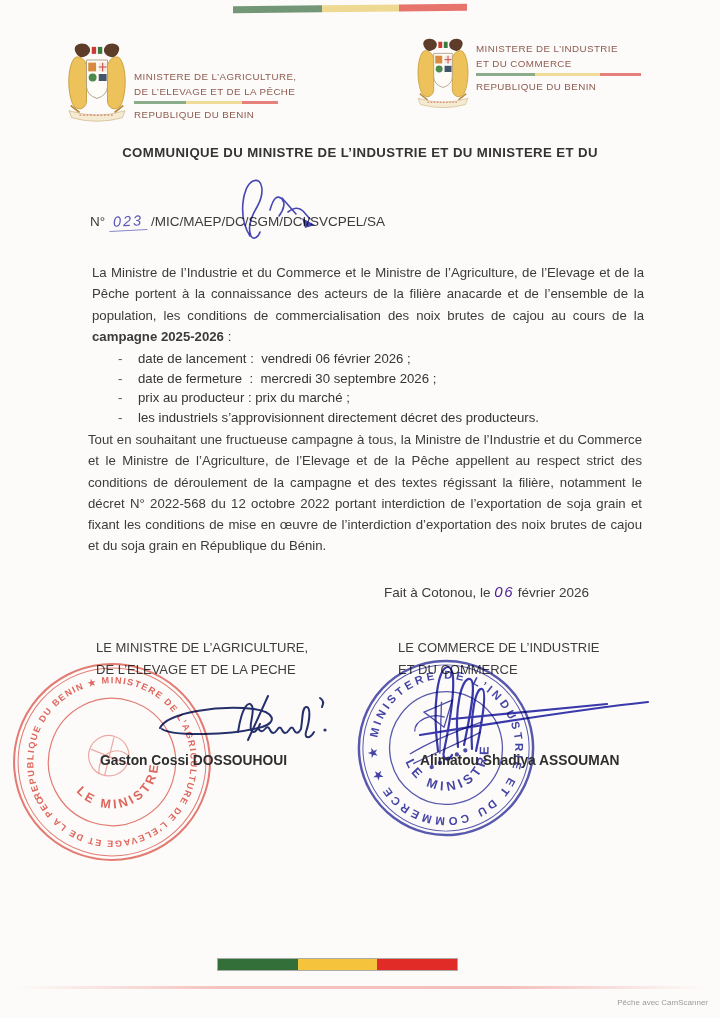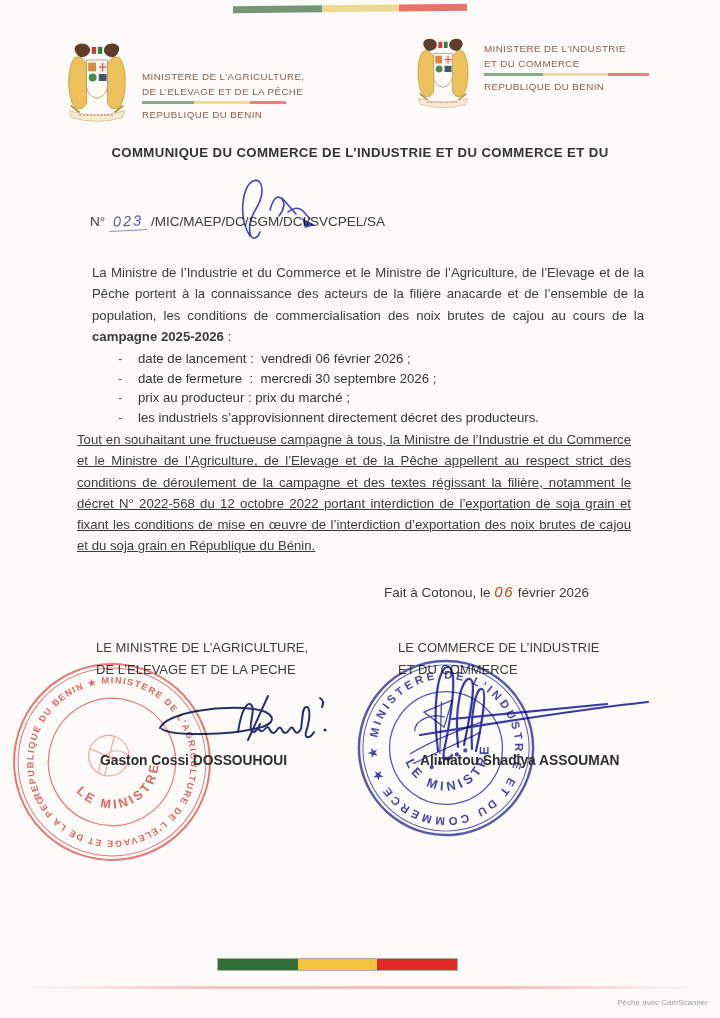--- a/index.html
+++ b/index.html
@@ -13,21 +13,21 @@
   .flagbar i{display:block;height:100%;}
   .flagbar.top{left:233px;top:5px;width:234px;height:7px;transform:rotate(-0.6deg);opacity:.82;}
   .flagbar.top .g{flex:0 0 38%;background:#55815a;}
   .flagbar.top .y{flex:0 0 33%;background:#ecd27c;}
   .flagbar.top .r{flex:1;background:#e2574f;}
   .flagbar.bottom{left:217px;top:958px;width:241px;height:13px;border:1px solid rgba(70,70,70,.45);box-sizing:border-box;}
   .flagbar.bottom .g{flex:1;background:#337039;}
   .flagbar.bottom .y{flex:1;background:#f6c33c;}
   .flagbar.bottom .r{flex:1;background:#e02b27;}
   
-  .lh{position:absolute;display:flex;gap:10px;align-items:flex-start;}
+  .lh{position:absolute;display:flex;gap:2px;align-items:flex-start;}
   .lh-left{left:62px;top:40px;align-items:flex-end;}
   .lh-right{left:412px;top:36px;}
   .lh-left .arms{width:70px;height:82px;}
   .lh-right .arms{width:62px;height:72px;}
   .lh-left .lh-text{margin-top:15px;width:150px;}
   .lh-right .lh-text{margin-top:5px;width:172px;}
   .lh-line{font-size:9.8px;letter-spacing:.4px;color:#8d5b50;line-height:15px;white-space:nowrap;}
   .mini-flag{width:96%;height:3px;display:flex;margin:2px 0 3px;opacity:.8;}
   .mini-flag .g{flex:0 0 36%;background:#6f9a72;}
   .mini-flag .y{flex:0 0 39%;background:#edd57f;}
@@ -36,27 +36,27 @@
   .title{position:absolute;top:144px;left:0;width:720px;text-align:center;
     font-weight:bold;font-size:13.2px;letter-spacing:.4px;line-height:18.5px;color:#333;}
   .ref{position:absolute;left:90px;top:213px;font-size:13.5px;color:#3b3b3b;}
   .hw{font-style:italic;color:#5c59bb;letter-spacing:2px;}
   .hw-number{display:inline-block;border-bottom:1.5px solid #8a86c8;padding:0 4px 1px;
     transform:rotate(-3deg);font-size:14.5px;}
   .paraph-svg{position:absolute;left:222px;top:176px;width:95px;height:64px;mix-blend-mode:multiply;}
   
   .para{position:absolute;font-size:13.2px;line-height:21.3px;text-align:justify;margin:0;}
   .para1{left:92px;top:262px;width:552px;}
-  .para2{left:77px;top:429px;width:554px;text-decoration:underline;}
+  .para2{left:88px;top:429px;width:554px;}
   .bullets{position:absolute;left:116px;top:349px;width:540px;margin:0;padding:0;list-style:none;
     font-weight:normal;font-size:13.2px;color:#343434;}
   .bullets li{line-height:19.6px;padding-left:22px;position:relative;white-space:pre-wrap;}
   .bullets li::before{content:"-";position:absolute;left:2px;font-weight:normal;color:#555;}
   .dateline{position:absolute;left:384px;top:583px;font-size:13.5px;}
-  .hw-day{color:#c2410c;font-style:italic;letter-spacing:1.5px;font-size:15px;}
+  .hw-day{color:#4c1d95;font-style:italic;letter-spacing:1.5px;font-size:15px;}
   
   .sig-title{position:absolute;font-size:13px;line-height:21.5px;color:#3d3d3d;}
   .sig-title-left{left:96px;top:637px;}
   .sig-title-right{left:398px;top:637px;}
   .name{position:absolute;font-weight:bold;font-size:13.8px;color:#2e2e2e;white-space:nowrap;}
   .name-left{left:100px;top:753px;}
   .name-right{left:420px;top:753px;}
   .stamp,.ink{position:absolute;mix-blend-mode:multiply;}
   .stamp-red{left:6px;top:656px;width:212px;height:212px;transform:rotate(-27deg);opacity:.92;}
   .stamp-blue{left:352px;top:654px;width:188px;height:188px;transform:rotate(-8deg);opacity:.95;}
@@ -130,21 +130,21 @@
       <div class="mini-flag">
           <i class="g"></i>
           <i class="y"></i>
           <i class="r"></i>
         </div>
       <div class="lh-line">REPUBLIQUE DU BENIN</div>
     </div>
   </div>
 
   <div class="title">
-    <div>COMMUNIQUE DU COMMERCE DE L’INDUSTRIE ET DU COMMERCE ET DU</div>
+    <div>COMMUNIQUE DU MINISTRE DE L’INDUSTRIE ET DU MINISTERE ET DU</div>
   </div>
 
   <div class="ref">
     <span>N°</span>
     <span class="hw hw-number">023</span>
     <span>/MIC/MAEP/DC/SGM/DCI/SVCPEL/SA</span>
   </div>
   <svg class="paraph-svg" viewBox="0 0 95 64">
     <g fill="none" stroke="#4848b8" stroke-width="1.6" stroke-linecap="round">
       <path d="M28,60 C16,42 20,10 31,5 C41,1 43,17 35,31 C29,41 25,51 29,60 C31,64 36,62 38,56"></path>

